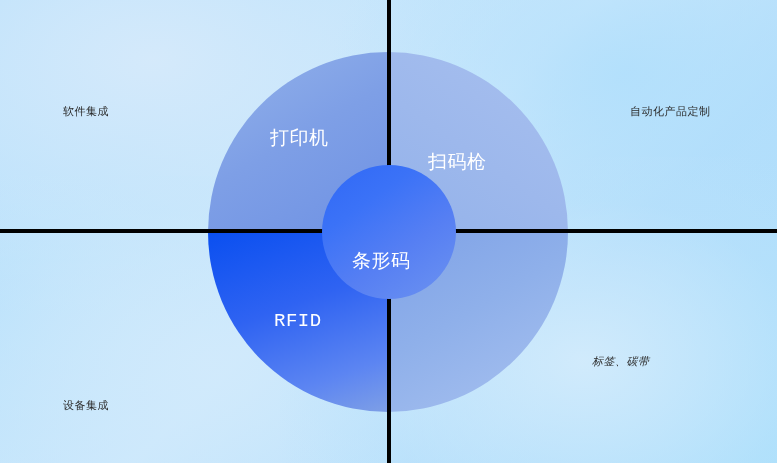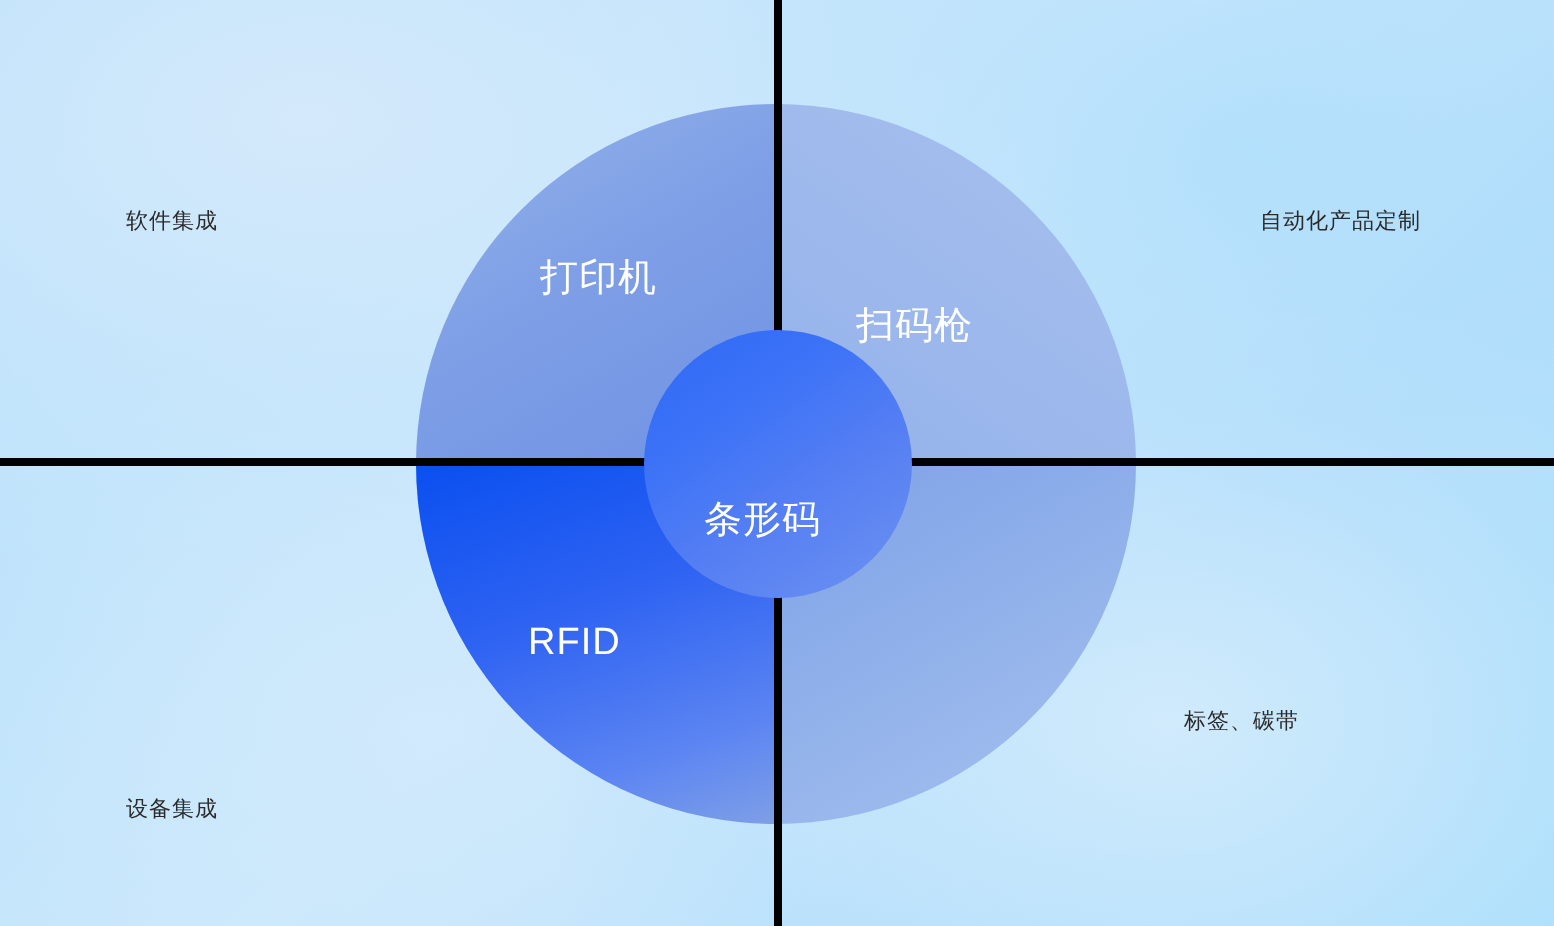--- a/index.html
+++ b/index.html
@@ -118,43 +118,44 @@
   
   .label {
     position: absolute;
     white-space: nowrap;
     line-height: 1;
   }
   .label-inner {
     color: #ffffff;
     font-size: 19px;
     letter-spacing: 0.5px;
+    font-family: Liberation Mono, monospace;
   }
   .label-core {
     color: #ffffff;
     font-size: 19px;
     letter-spacing: 0.5px;
     margin-top: 28px;
   }
   .label-outerText {
     color: #2b2b2b;
     font-size: 11px;
     letter-spacing: 0.5px;
   }
 
   .pos-printer   { left: 270px; top: 130px; }
   .pos-scanner   { left: 428px; top: 130px; margin-top: 24px; }
-  .pos-rfid      { left: 264px; top: 312px; }
+  .pos-rfid      { left: 274px; top: 312px; }
   .pos-rental    { left: 430px; top: 312px; }
   .pos-barcode   { left: 352px; top: 223px; }
 
   .pos-software  { left: 63px;  top: 106px; }
   .pos-auto      { left: 630px; top: 106px; }
   .pos-device    { left: 63px;  top: 356px; margin-top: 44px; }
-  .pos-labels    { left: 592px; top: 356px; }
+  .pos-labels    { left: 592px; top: 356px; font-style: italic; }
 </style>
 </head>
 <body>
 
 <div id="stage">
 
   <div class="bg-base"></div>
   <div class="bg-wash-tl"></div>
   <div class="bg-wash-tr"></div>
   <div class="bg-wash-bl"></div>

